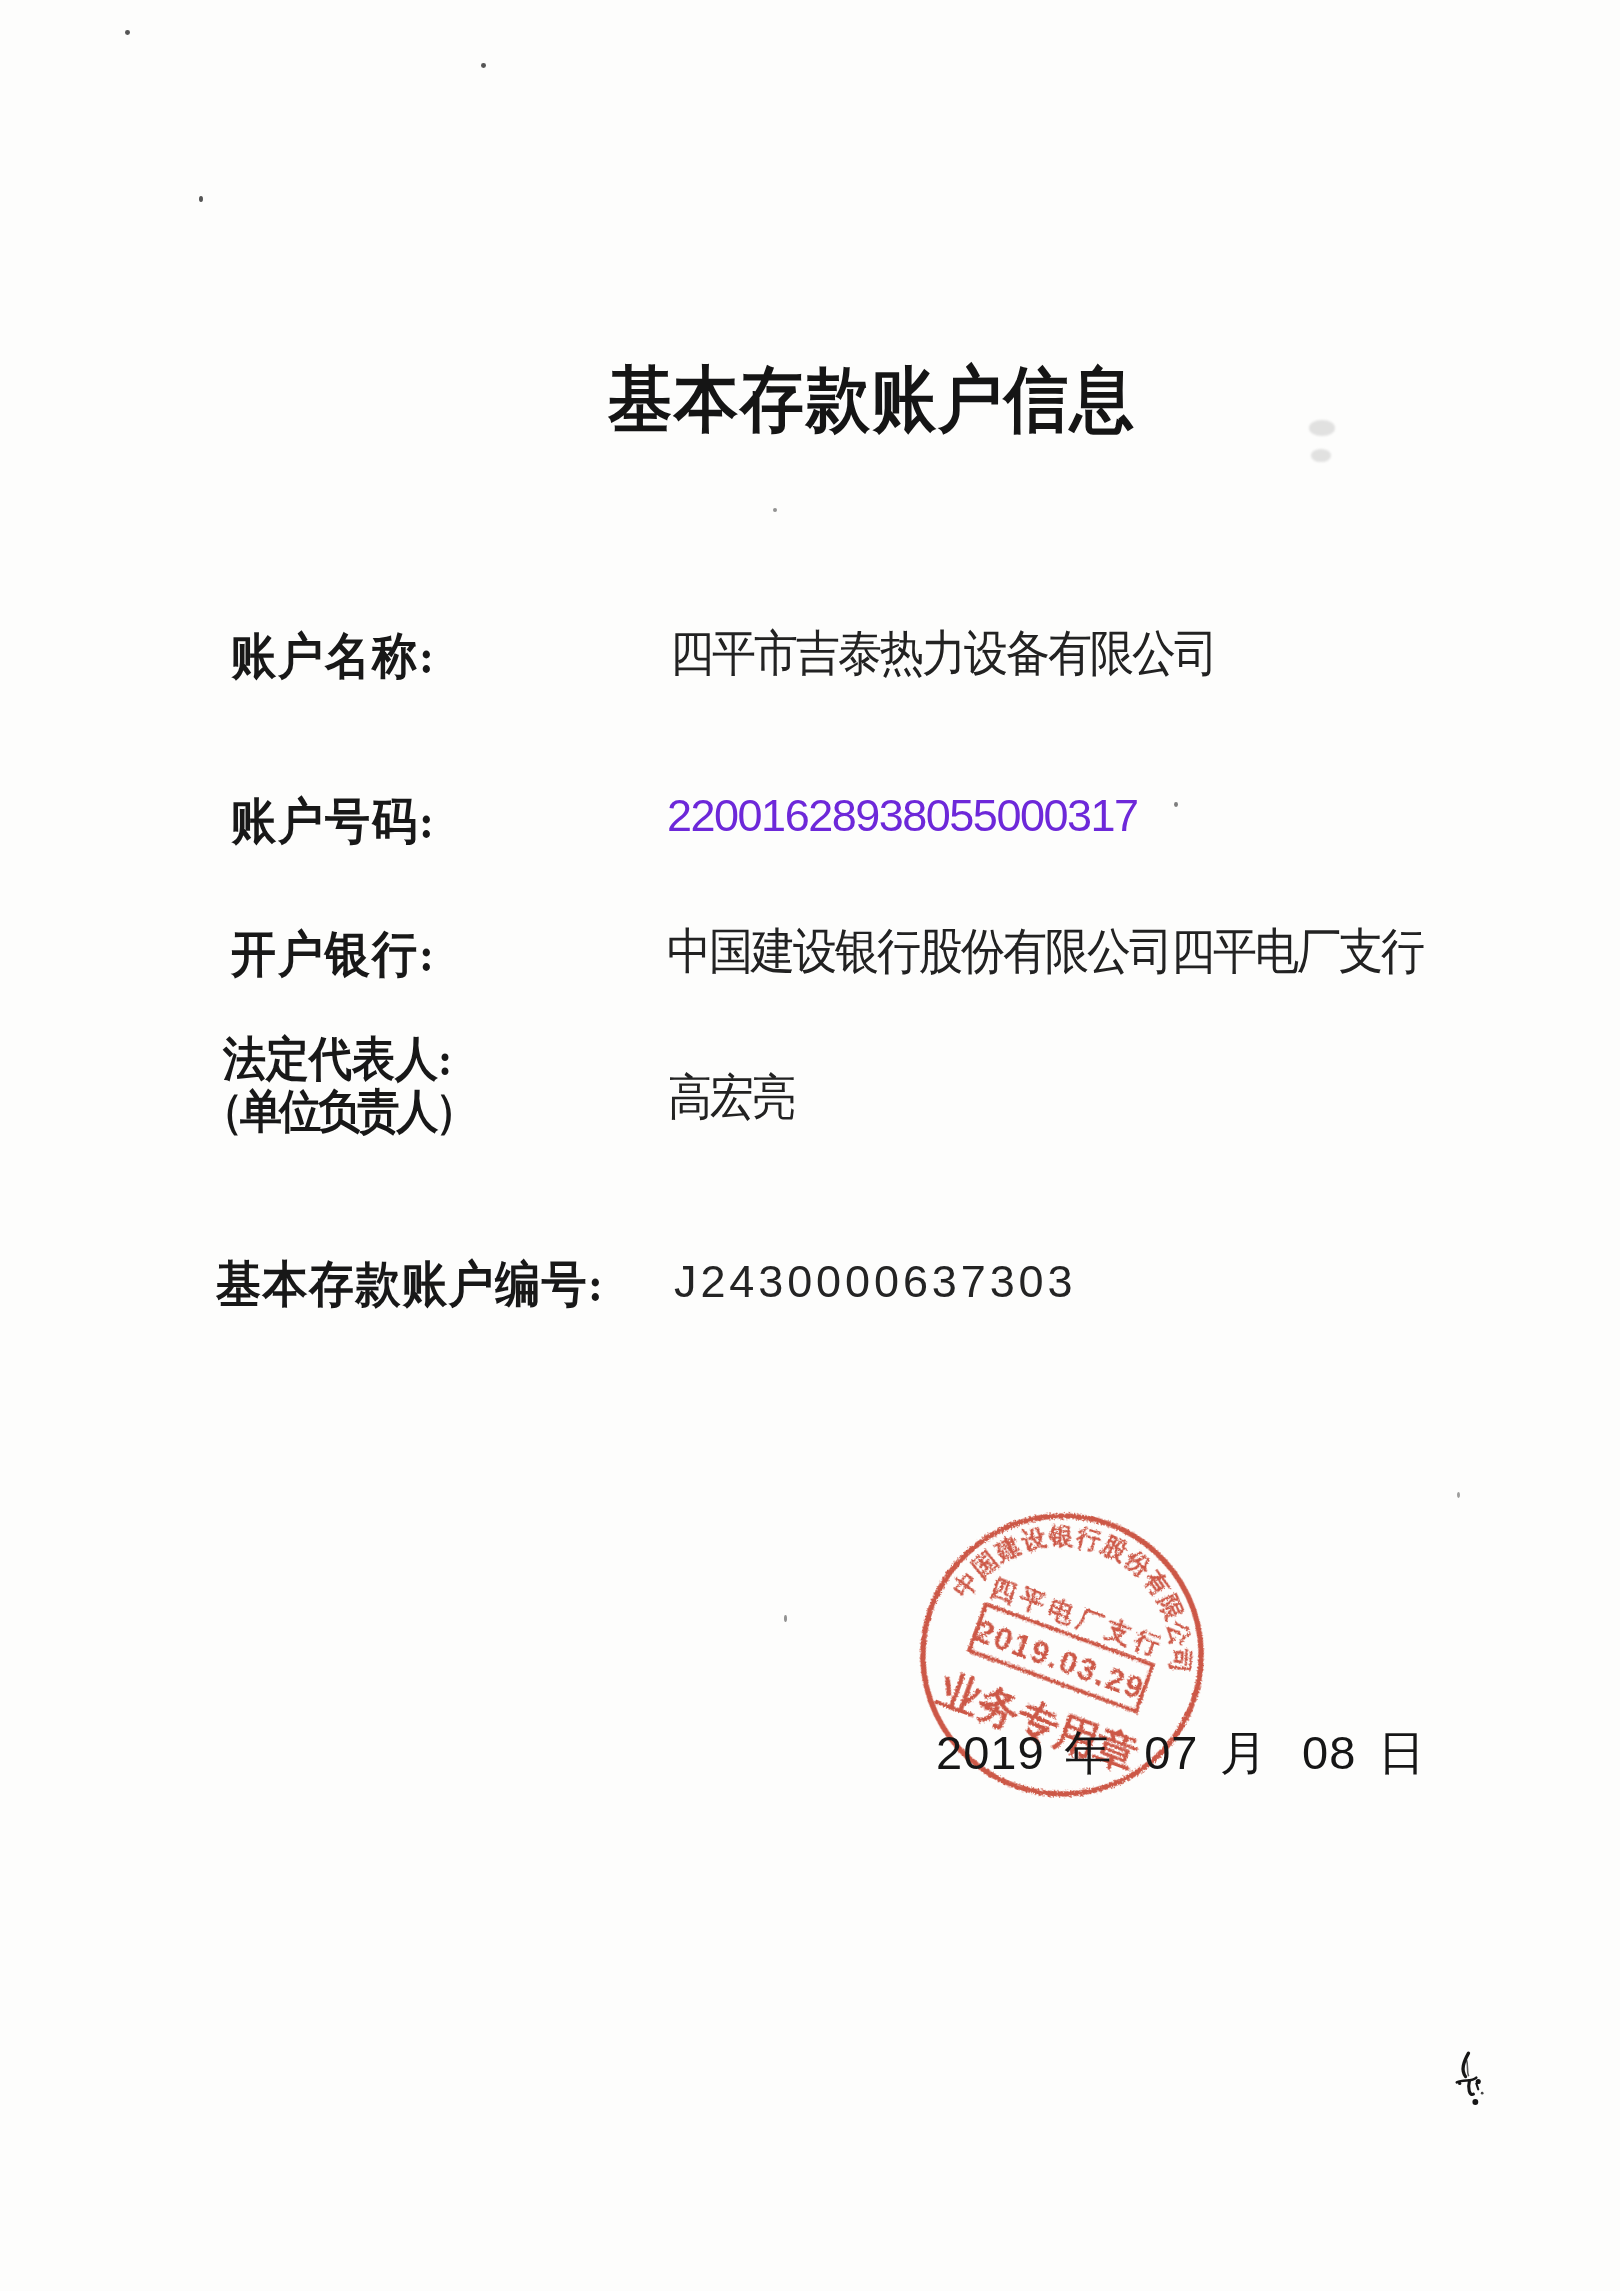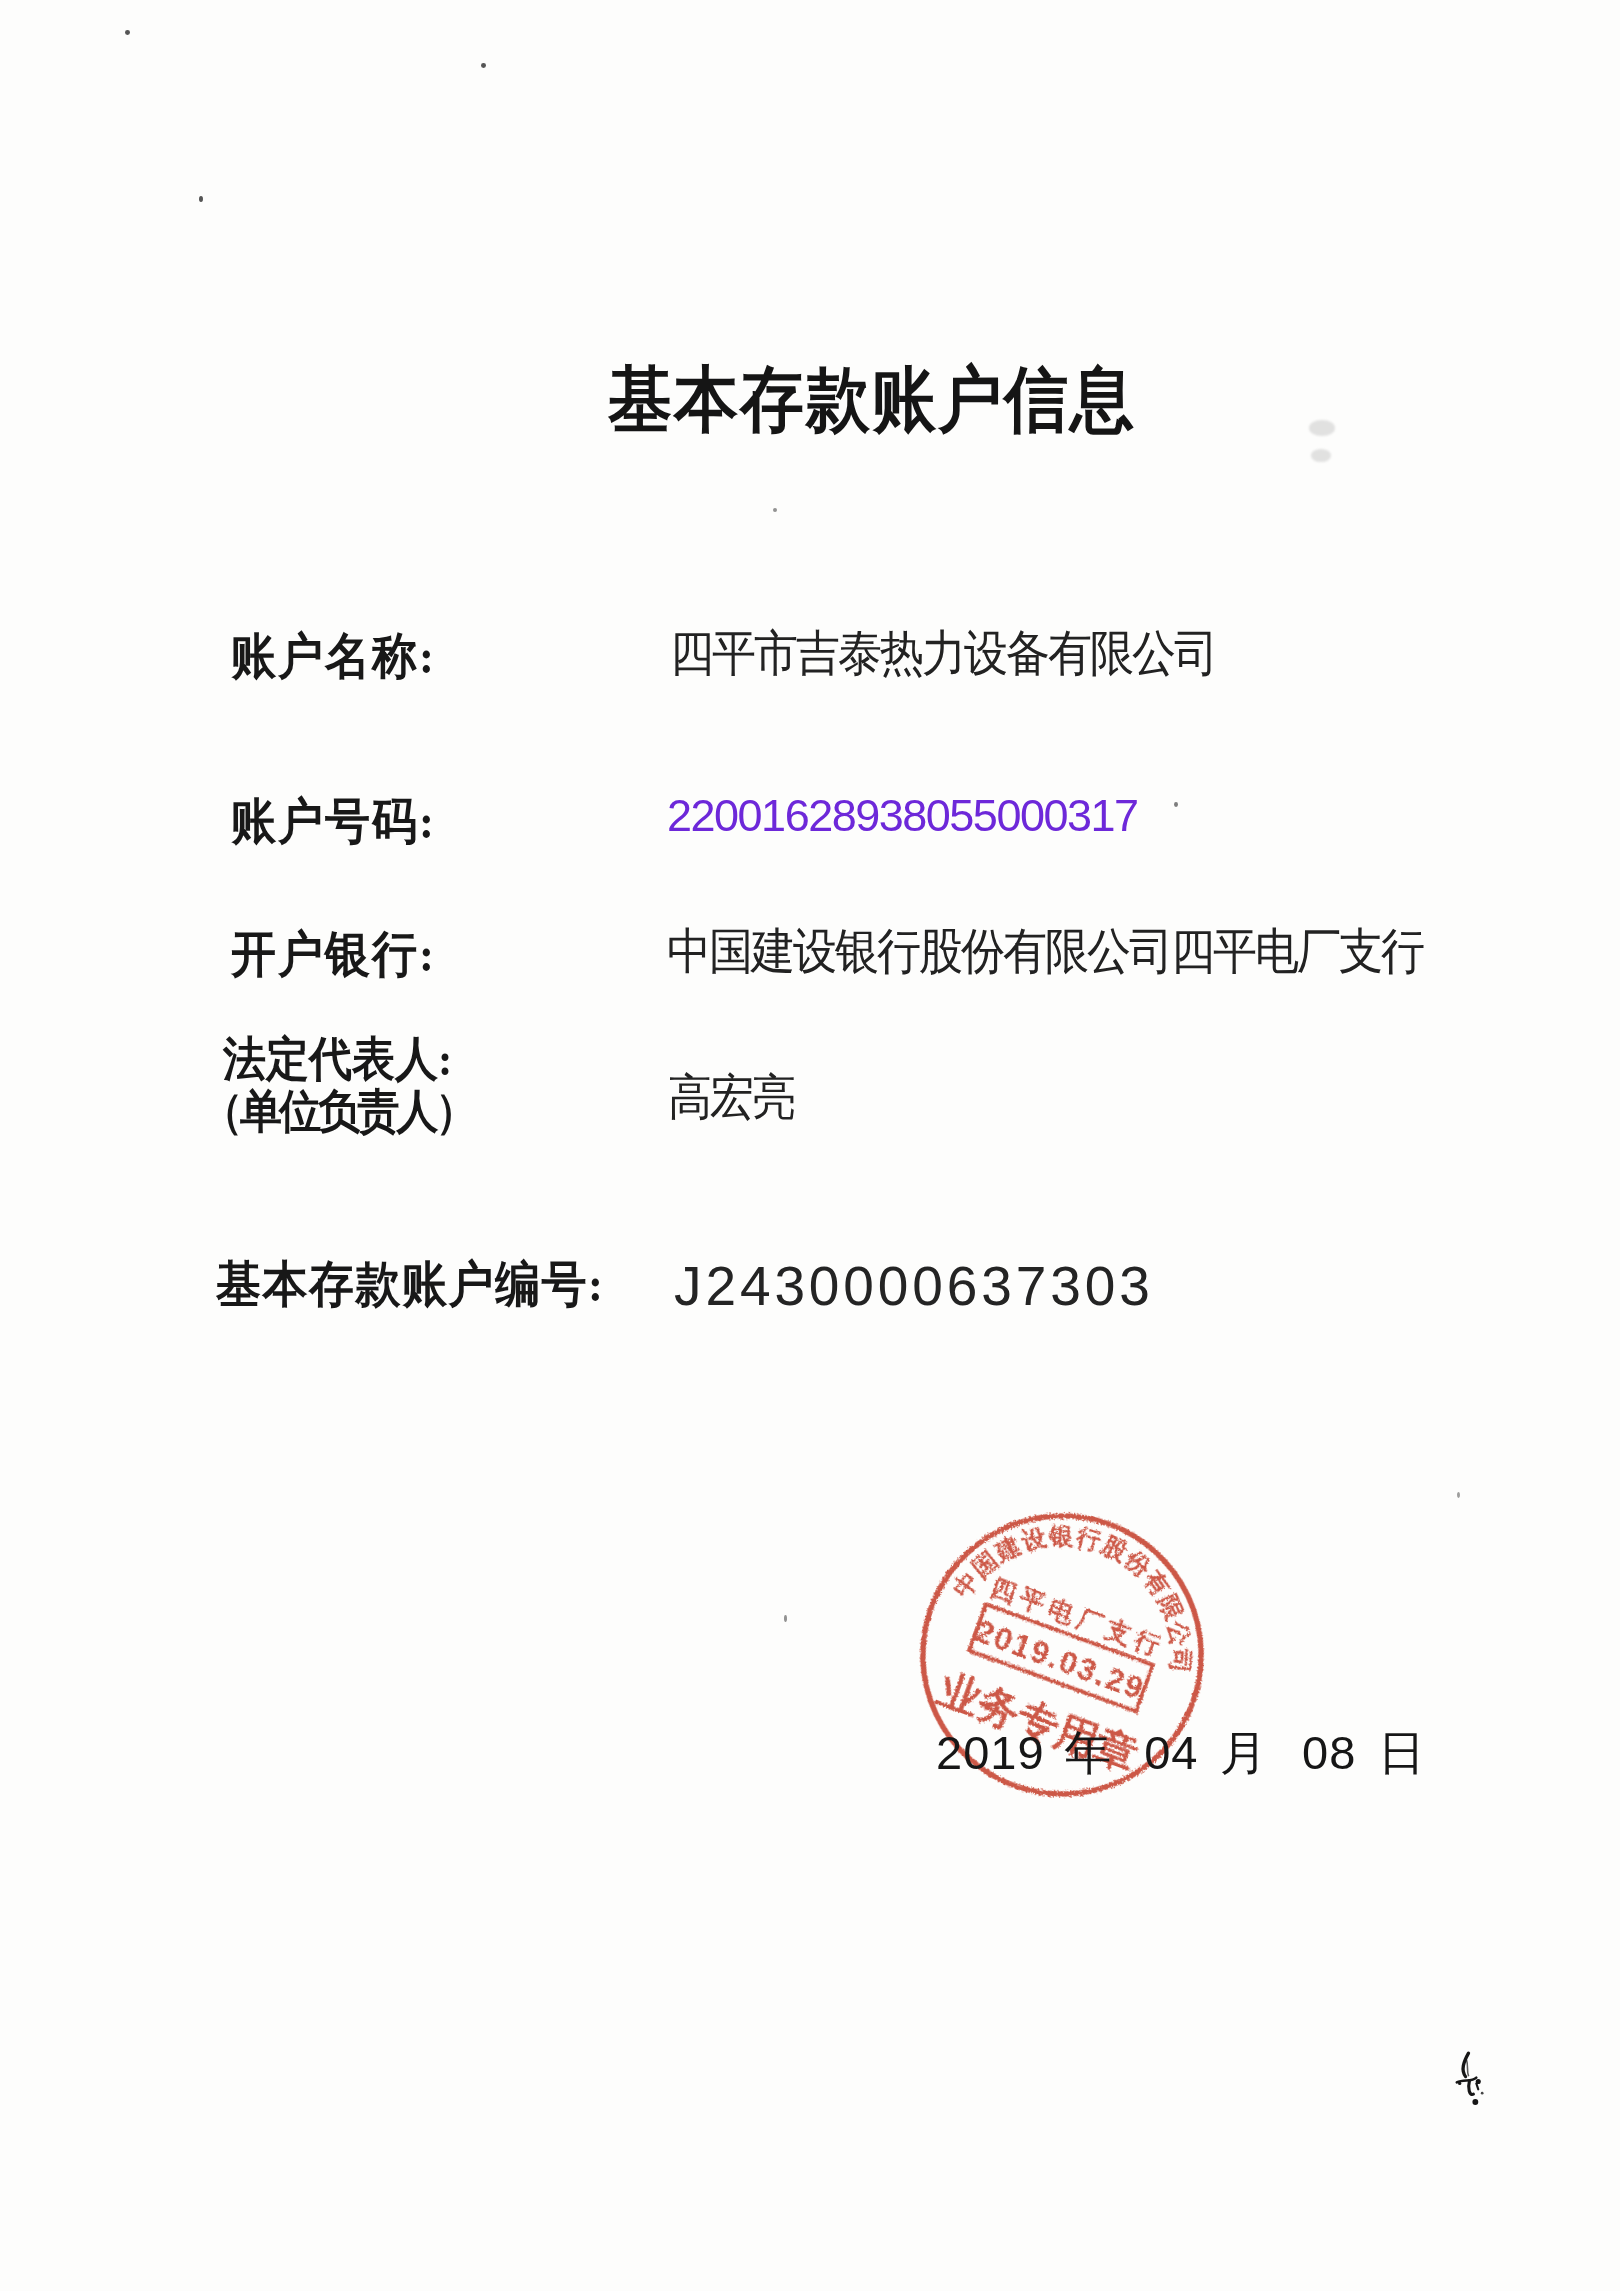--- a/index.html
+++ b/index.html
@@ -27,21 +27,21 @@
   .field-value{
     font-size:44px;font-weight:400;letter-spacing:-2px;color:#222;
     transform:scaleY(1.12);transform-origin:top left;
   }
   .field-value.numeric{
     font-family:"Liberation Sans","DejaVu Sans",sans-serif;
     font-size:45px;letter-spacing:-1.5px;transform:none;color:#6d28d9;
   }
   .field-value.code{
     font-family:"Liberation Sans","DejaVu Sans",sans-serif;
-    font-size:55px;letter-spacing:3.9px;transform:none;color:#242424;
+    font-size:45px;letter-spacing:3.9px;transform:none;color:#242424;
   }
   .date-line{
     display:flex;align-items:baseline;
     font-size:47px;color:#161616;z-index:3;
   }
   .date-line .num{font-family:"Liberation Sans","DejaVu Sans",sans-serif;letter-spacing:1px;}
   .date-line .unit{font-family:"Liberation Serif","DejaVu Serif",serif;}
   .g20{width:19.6px;} .g34{width:33px;} .g22{width:21.6px;} .g36{width:35px;}
   .stamp{
     z-index:2;
@@ -95,21 +95,21 @@
         <text x="150" y="237" text-anchor="middle" font-size="43" fill="#c8422f" letter-spacing="-1" font-family="'Liberation Serif','DejaVu Serif',serif" font-weight="700">业务专用章</text>
       </g>
     </svg>
   </div>
 
   <div class="abs date-line" style="left:929px;top:1729px;margin-left:7px;">
     <span class="num">2019</span>
     <span class="g20"></span>
     <span class="unit">年</span>
     <span class="g34"></span>
-    <span class="num">04</span>
+    <span class="num">07</span>
     <span class="g22"></span>
     <span class="unit">月</span>
     <span class="g36"></span>
     <span class="num">08</span>
     <span class="g22"></span>
     <span class="unit">日</span>
   </div>
 
   <div class="speck" style="left:125px;top:30px;width:4.9px;height:4.9px;"></div>
   <div class="speck" style="left:481px;top:63px;width:4.9px;height:4.9px;"></div>

